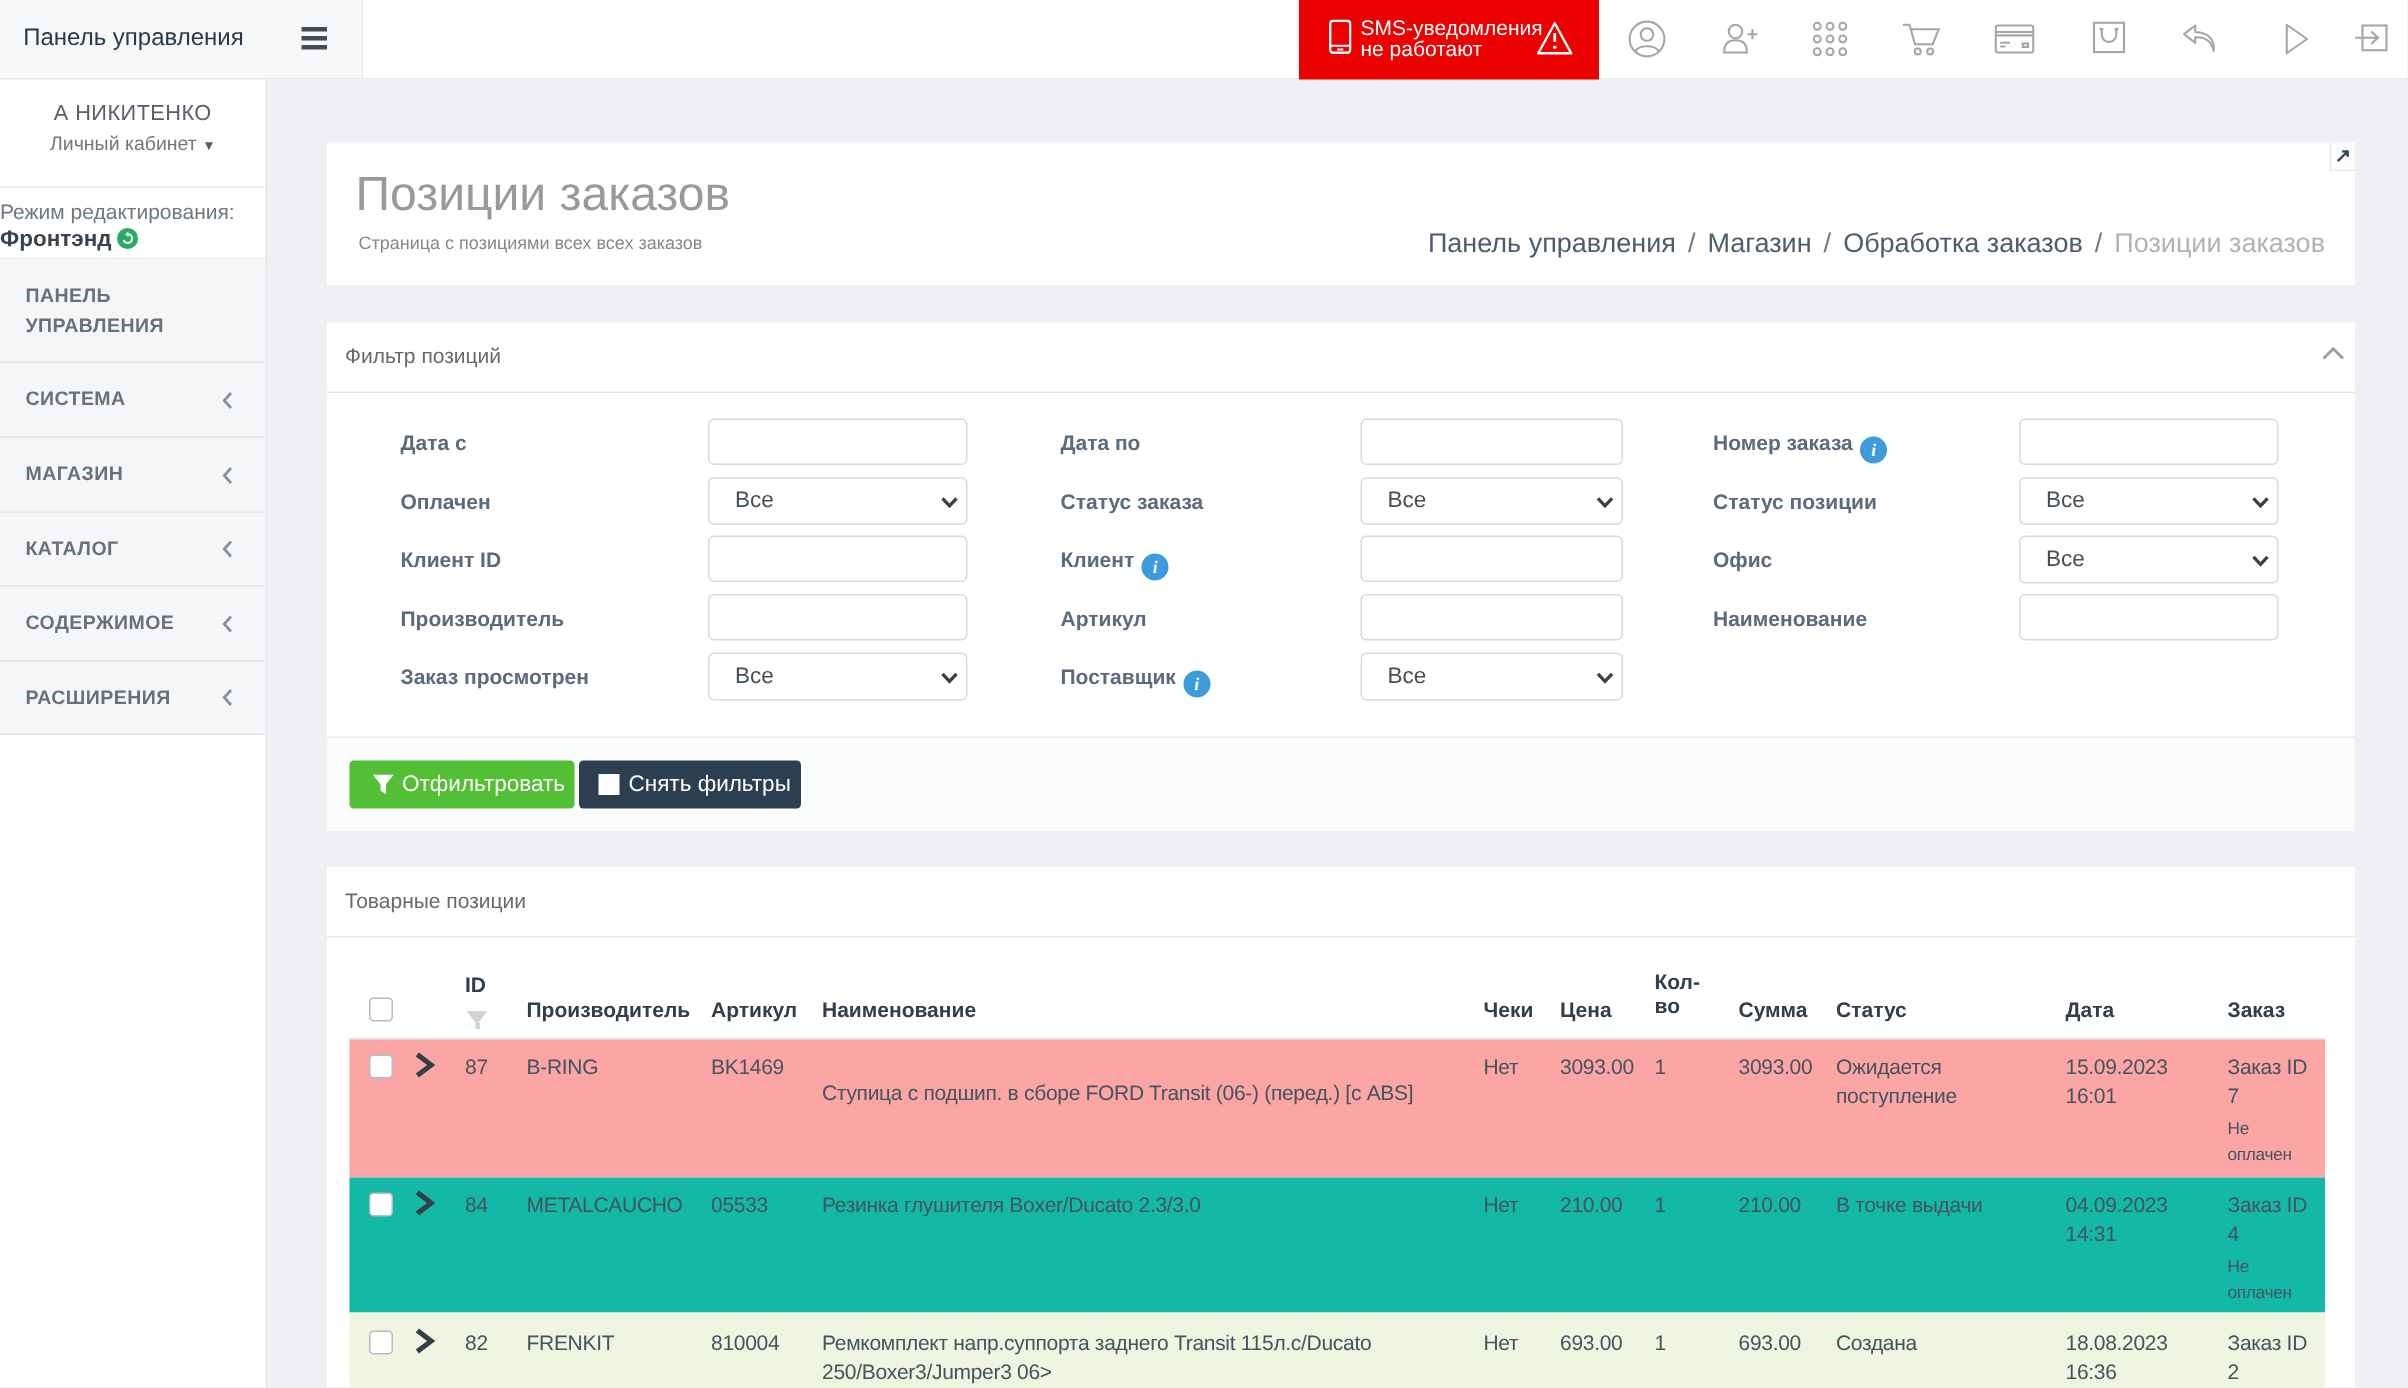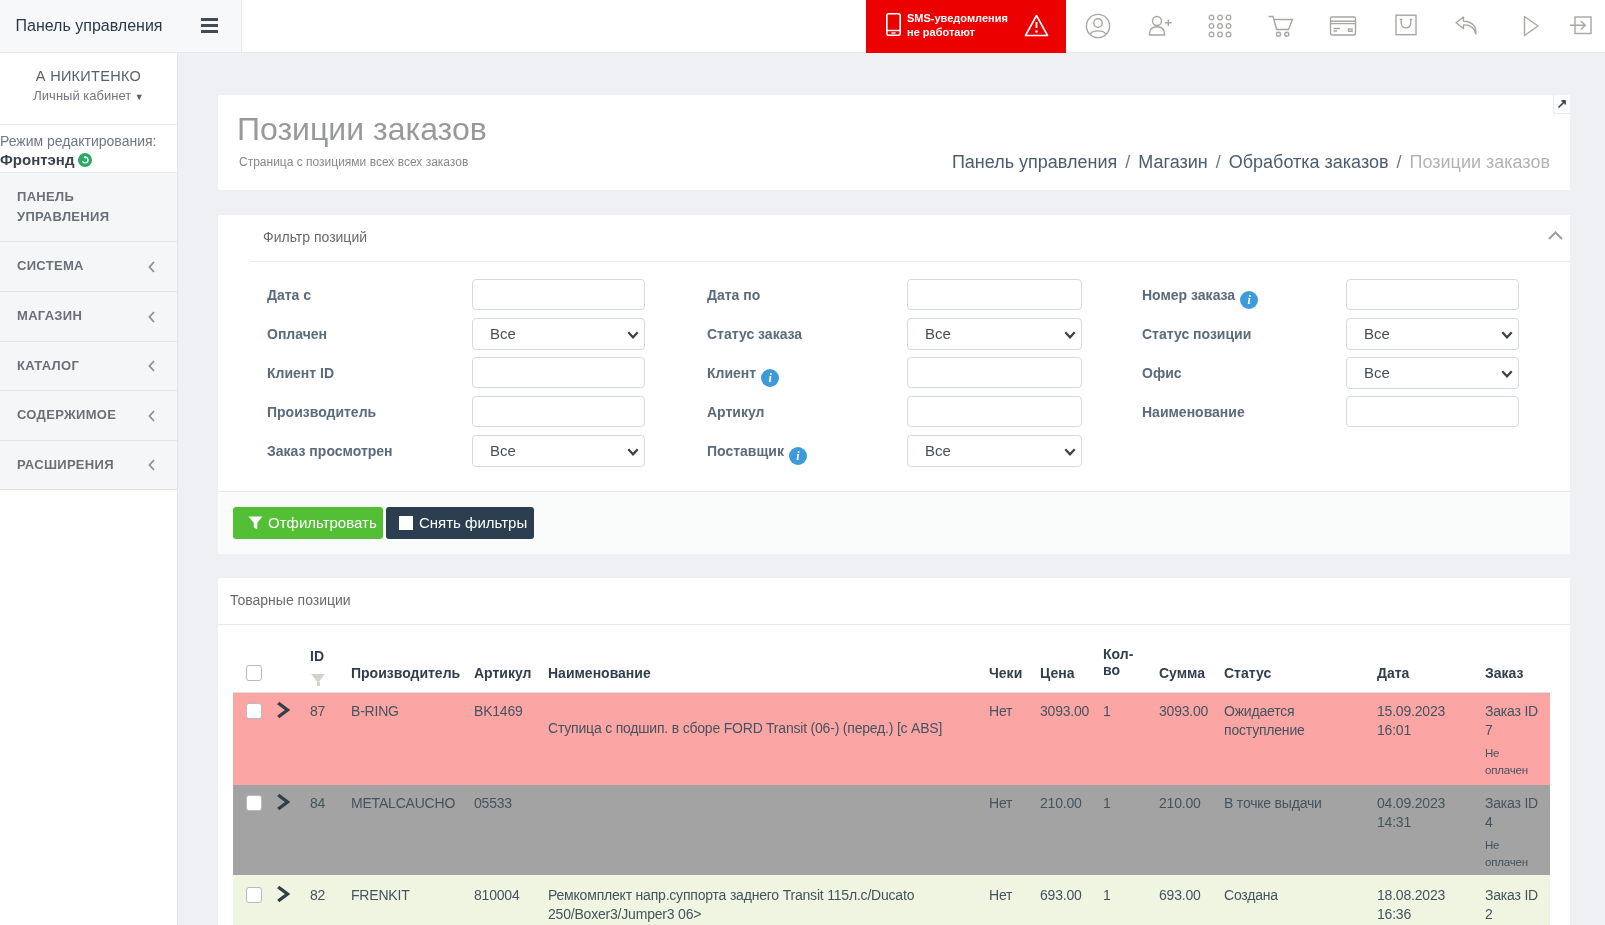--- a/index.html
+++ b/index.html
@@ -26,35 +26,35 @@
 .mitem:nth-of-type(2),.mitem:nth-of-type(3),.mitem:nth-of-type(5) { padding-bottom:15px; }
 
 
 #topbar { left:178px; top:0; width:1427px; height:53px; background:#fff; border-bottom:1px solid #e7eaec; }
 #burger { left:0; top:0; width:64px; height:52px; background:#f7f8f9; border-right:1px solid #e8eaec; }
 #burger .bars { position:absolute; left:23px; top:18px; width:17px; }
 #burger .bars div { height:3px; background:#454b52; margin-bottom:3px; }
 #noti-mail { left:429px; top:0; width:259px; height:52px; background:#f2f2f0; }
 #noti-mail .tx { position:absolute; left:48px; top:12px; font-size:13.5px; line-height:13.5px; color:#3a3a38; }
 #noti-sms { left:688px; top:0; width:200px; height:53px; background:#ec0101; }
-#noti-sms .tx { position:absolute; left:41px; top:12px; font-size:11px; line-height:13.5px; color:#fff;font-weight:bold; }
+#noti-sms .tx { position:absolute; left:41px; top:12px; font-size:14px; line-height:13.5px; color:#fff; }
 .topicon { position:absolute; top:12px; }
 
 
 .panel { position:absolute; background:#fff; }
 #p-head { left:218px; top:95px; width:1352px; height:95px; }
 #p-head h1 { position:absolute; left:19px; top:16px; font-size:32px; font-weight:normal; color:#98999b; letter-spacing:0; }
 #p-head .sub { position:absolute; left:21px; top:60px; font-size:12px; color:#85888b; }
 #expand { position:absolute; right:0; top:0; width:17px; height:19px; border-left:1px solid #e7eaec; border-bottom:1px solid #e7eaec;
   color:#3e444a; font-size:13px; font-weight:bold; line-height:18px; text-align:center; background:#fbfcfd; }
 #crumbs { position:absolute; right:20px; top:57px; font-size:18px; color:#4b5d6e; }
 #crumbs .sep { color:#6d7a87; padding:0 3px; }
 #crumbs .last { color:#b0b4b8; }
 
-#p-filter { left:218px; top:215px; width:1352px; height:339px;padding-left:33px; }
+#p-filter { left:218px; top:215px; width:1352px; height:339px; }
 .p-hd { position:relative; height:47px; border-bottom:1px solid #e7eaec; }
 .p-hd .t { position:absolute; left:12px; top:14px; font-size:14px; color:#676a6c; }
 #p-filter .p-ft { position:absolute; left:0; top:276px; width:1352px; height:63px; background:#fafbfb; border-top:1px solid #e7eaec; }
 
 .flabel { position:absolute; font-size:14px; font-weight:bold; color:#5b6b7c; }
 .fin { position:absolute; width:173px; height:31px; background:#fff; border:1px solid #d3dae0; border-radius:4px; }
 .fsel { position:absolute; width:173px; height:32px; background:#fff; border:1px solid #d3dae0; border-radius:4px;
   font-size:15px; color:#474f56; line-height:30px; padding-left:17px; }
 .fsel .car { position:absolute; right:5px; top:12px; }
 .iinfo { display:inline-block; width:18px; height:18px; border-radius:50%; background:#3d9bdc; color:#fff;
@@ -280,28 +280,29 @@
       <div class="cell" style="left:315px;top:26px;width:445px">Ступица с подшип. в сборе FORD Transit (06-) (перед.) [с ABS]</div>
       <div class="cell" style="left:756px;top:9px">Нет</div>
       <div class="cell" style="left:807px;top:9px">3093.00</div>
       <div class="cell" style="left:870px;top:9px">1</div>
       <div class="cell" style="left:926px;top:9px">3093.00</div>
       <div class="cell" style="left:991px;top:9px;width:140px">Ожидается поступление</div>
       <div class="cell" style="left:1144px;top:9px;width:100px">15.09.2023 16:01</div>
       <div class="cell" style="left:1252px;top:9px;width:62px">Заказ ID 7<div style="font-size:11.5px;line-height:17px;margin-top:5px">Не<br>оплачен</div></div>
     </div>
 
-    <div class="row" style="top:145px;height:90px;background:#a3a3a3">
+    <div class="row" style="top:145px;height:90px;background:#14b8a6">
       <div class="cb" style="left:13px;top:10px"></div>
       <svg class="rchev" style="left:43px;top:8px" width="14" height="18" viewBox="0 0 14 18">
           <path d="M2.2,2 L11.5,9 L2.2,16" fill="none" stroke="#333f48" stroke-width="3.4"></path>
         </svg>
       <div class="cell" style="left:77px;top:9px">84</div>
       <div class="cell" style="left:118px;top:9px">METALCAUCHO</div>
       <div class="cell" style="left:241px;top:9px">05533</div>
+      <div class="cell" style="left:315px;top:9px;width:445px">Резинка глушителя Boxer/Ducato 2.3/3.0</div>
       <div class="cell" style="left:756px;top:9px">Нет</div>
       <div class="cell" style="left:807px;top:9px">210.00</div>
       <div class="cell" style="left:870px;top:9px">1</div>
       <div class="cell" style="left:926px;top:9px">210.00</div>
       <div class="cell" style="left:991px;top:9px;width:140px">В точке выдачи</div>
       <div class="cell" style="left:1144px;top:9px;width:100px">04.09.2023 14:31</div>
       <div class="cell" style="left:1252px;top:9px;width:62px">Заказ ID 4<div style="font-size:11.5px;line-height:17px;margin-top:5px">Не<br>оплачен</div></div>
     </div>
 
     <div class="row" style="top:235px;height:110px;background:#f0f5e1">

